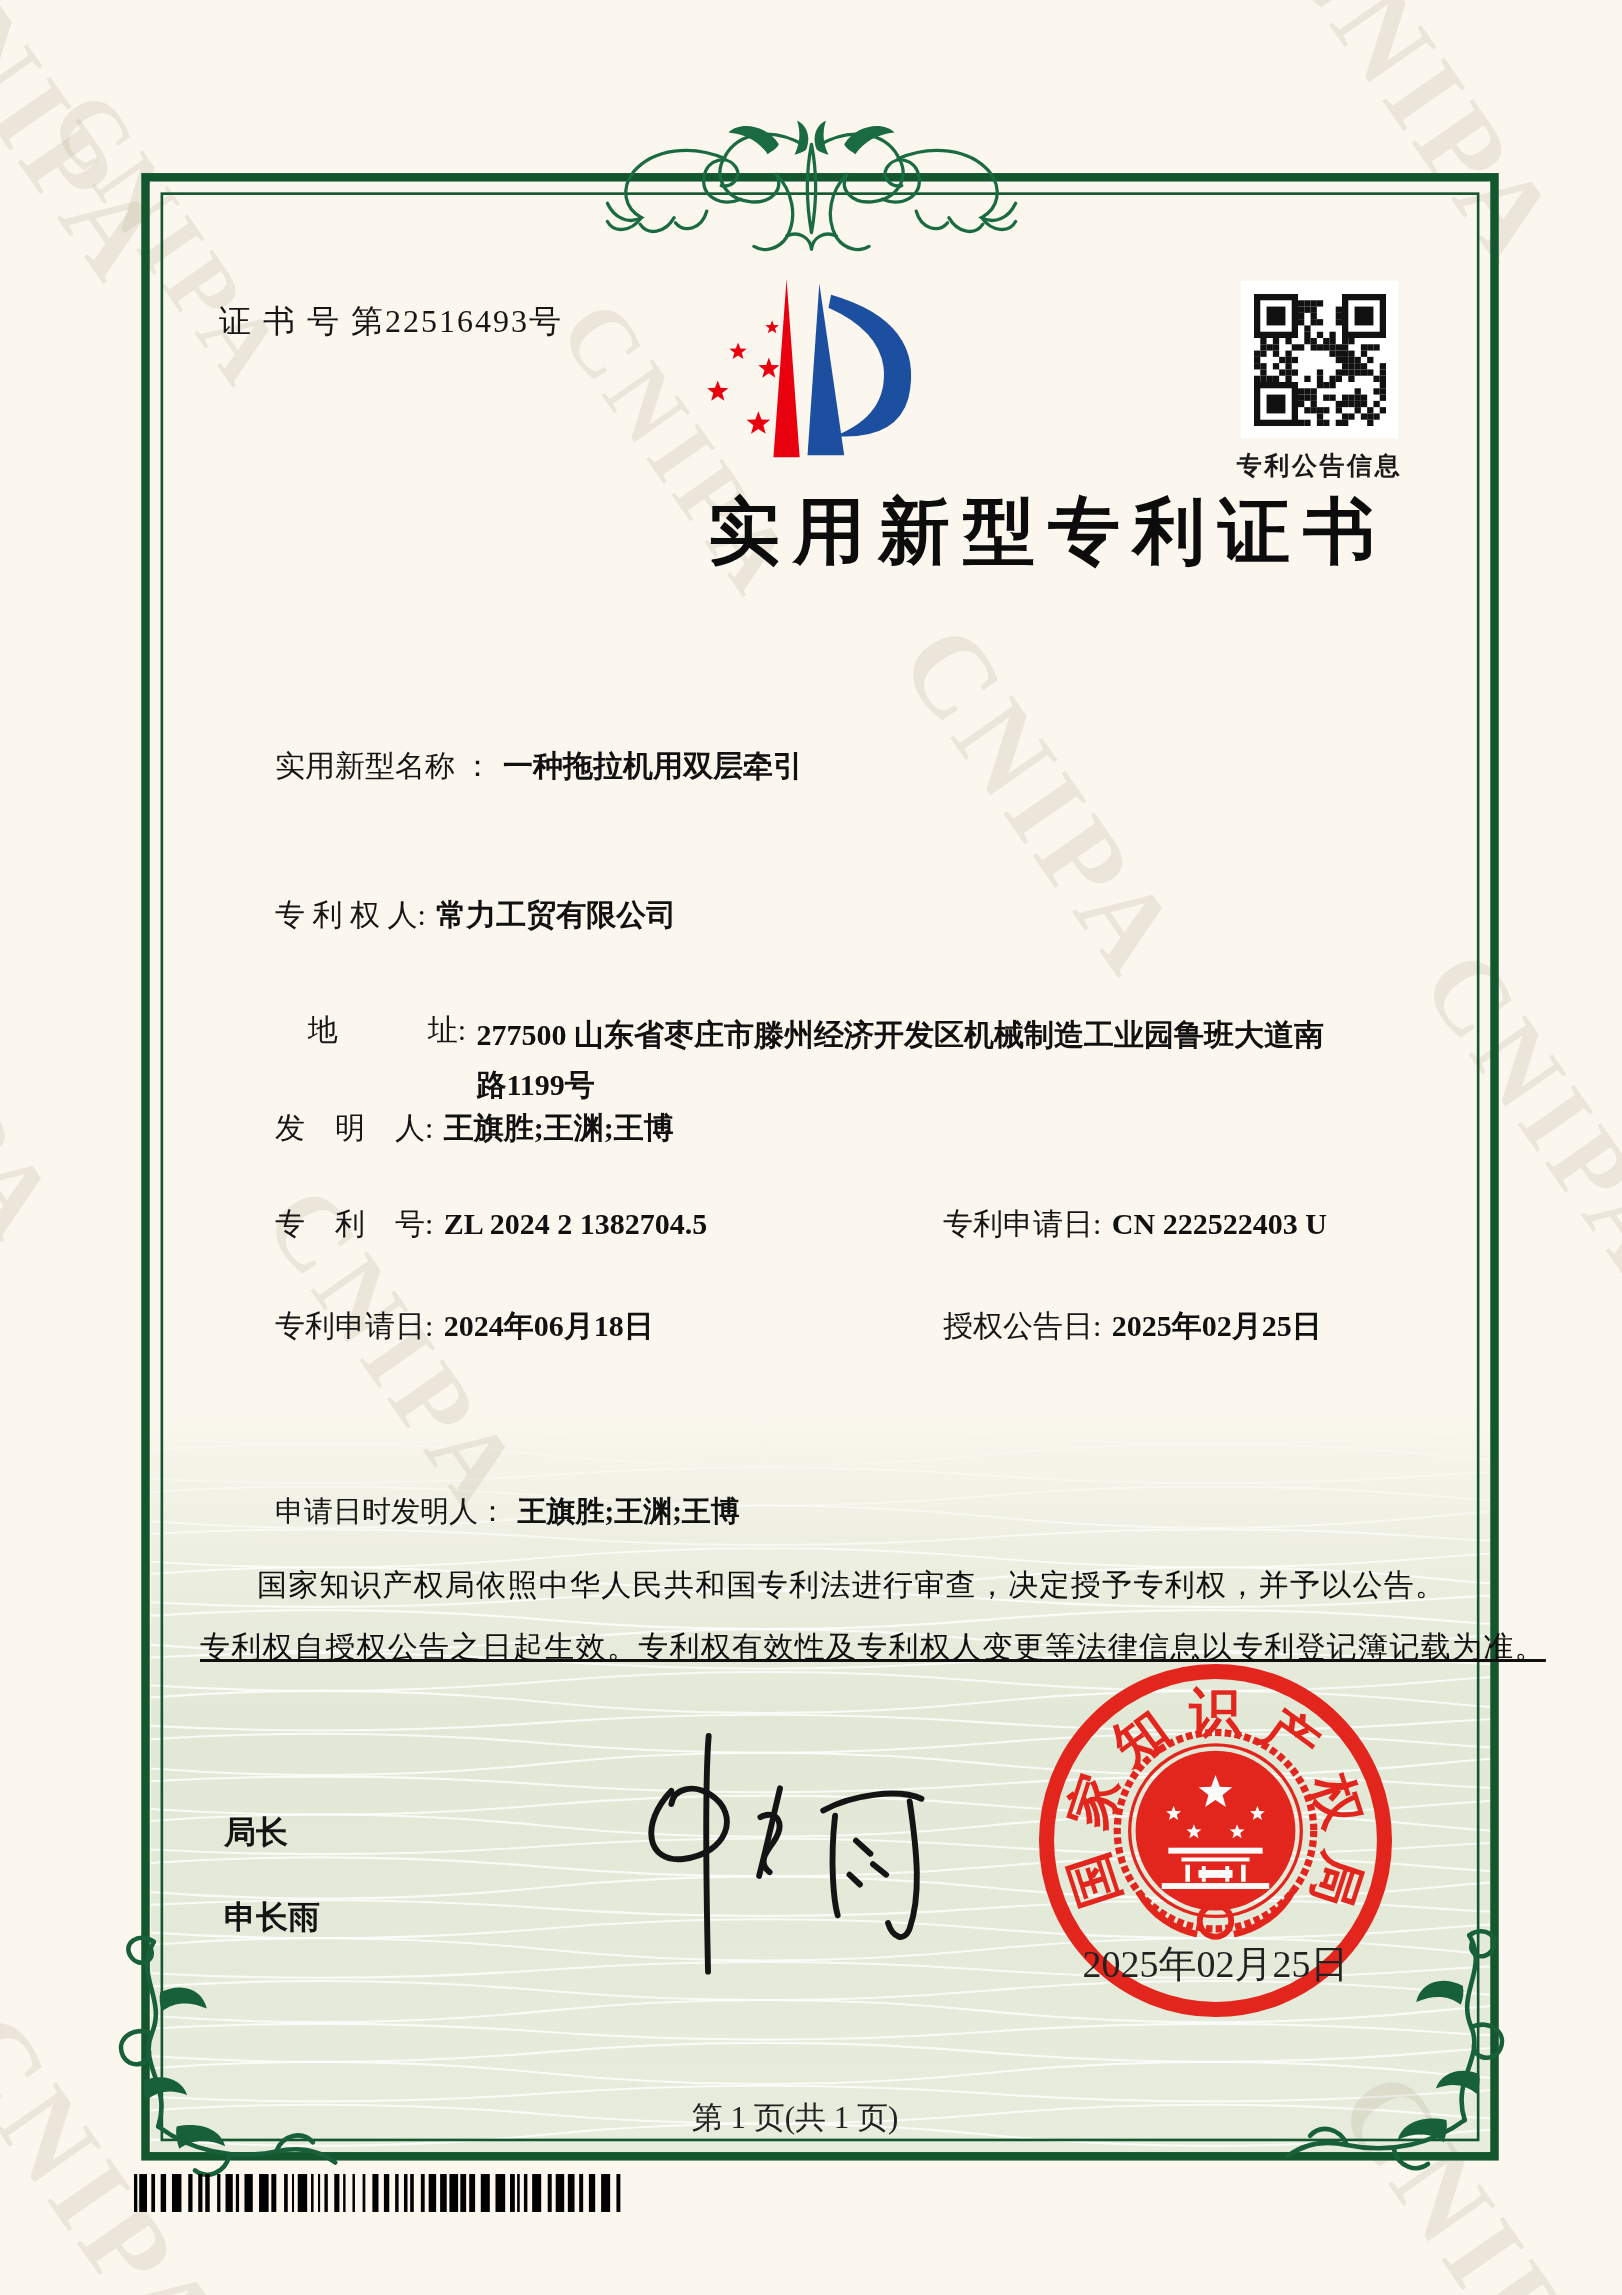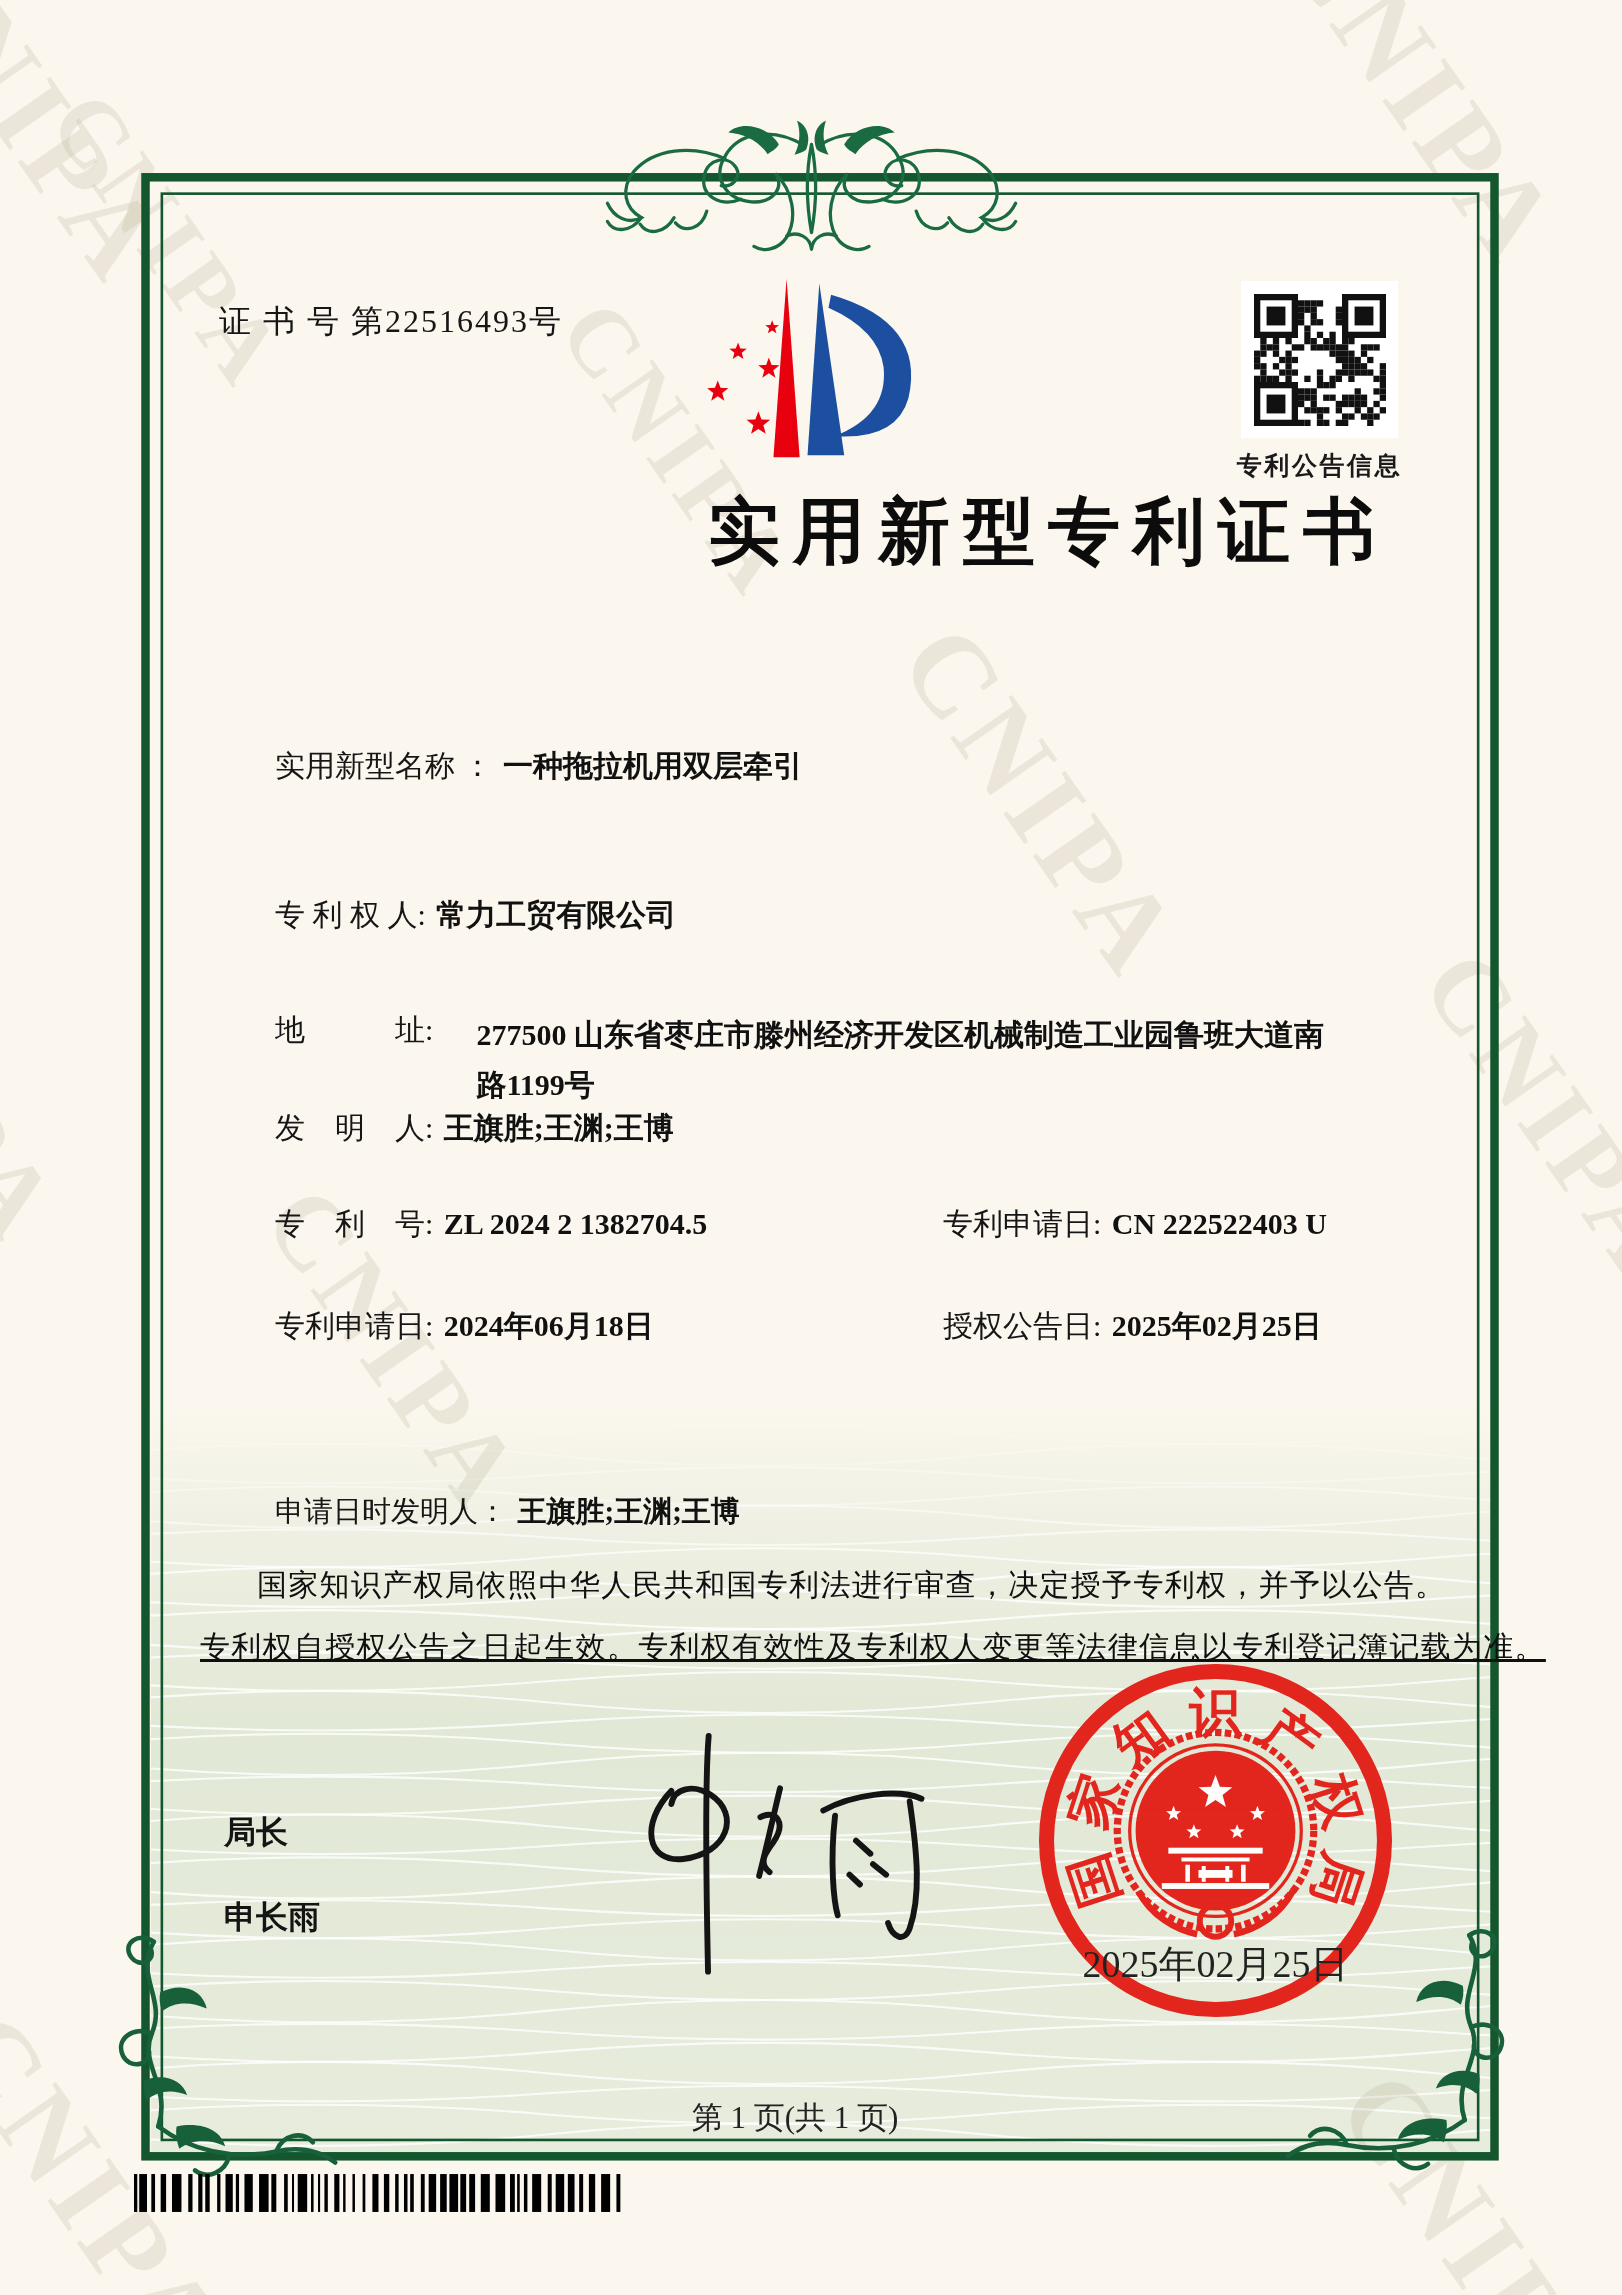--- a/index.html
+++ b/index.html
@@ -303,21 +303,21 @@
 
   <div class="row" style="left:230px;top:746px;">
     <span class="lbl">实用新型名称 ：</span><span class="val">一种拖拉机用双层牵引</span>
   </div>
 
   <div class="row" style="left:230px;top:895px;">
     <span class="lbl">专 利 权 人:</span><span class="val">常力工贸有限公司</span>
   </div>
 
   <div class="row" id="addr-row" style="left:230px;top:1010px;">
-    <span class="lbl" style="width:191px;">地　　　址:</span><span class="val">277500 山东省枣庄市滕州经济开发区机械制造工业园鲁班大道南路1199号</span>
+    <span class="lbl" style="width:191px;text-align:right;">地　　　址:</span><span class="val">277500 山东省枣庄市滕州经济开发区机械制造工业园鲁班大道南路1199号</span>
   </div>
 
   <div class="row" style="left:230px;top:1108px;">
     <span class="lbl">发　明　人:</span><span class="val">王旗胜;王渊;王博</span>
   </div>
 
   <div class="row" style="left:230px;top:1204px;">
     <span class="lbl">专　利　号:</span><span class="val">ZL 2024 2 1382704.5</span>
   </div>
   <div class="row" style="left:898px;top:1204px;">

